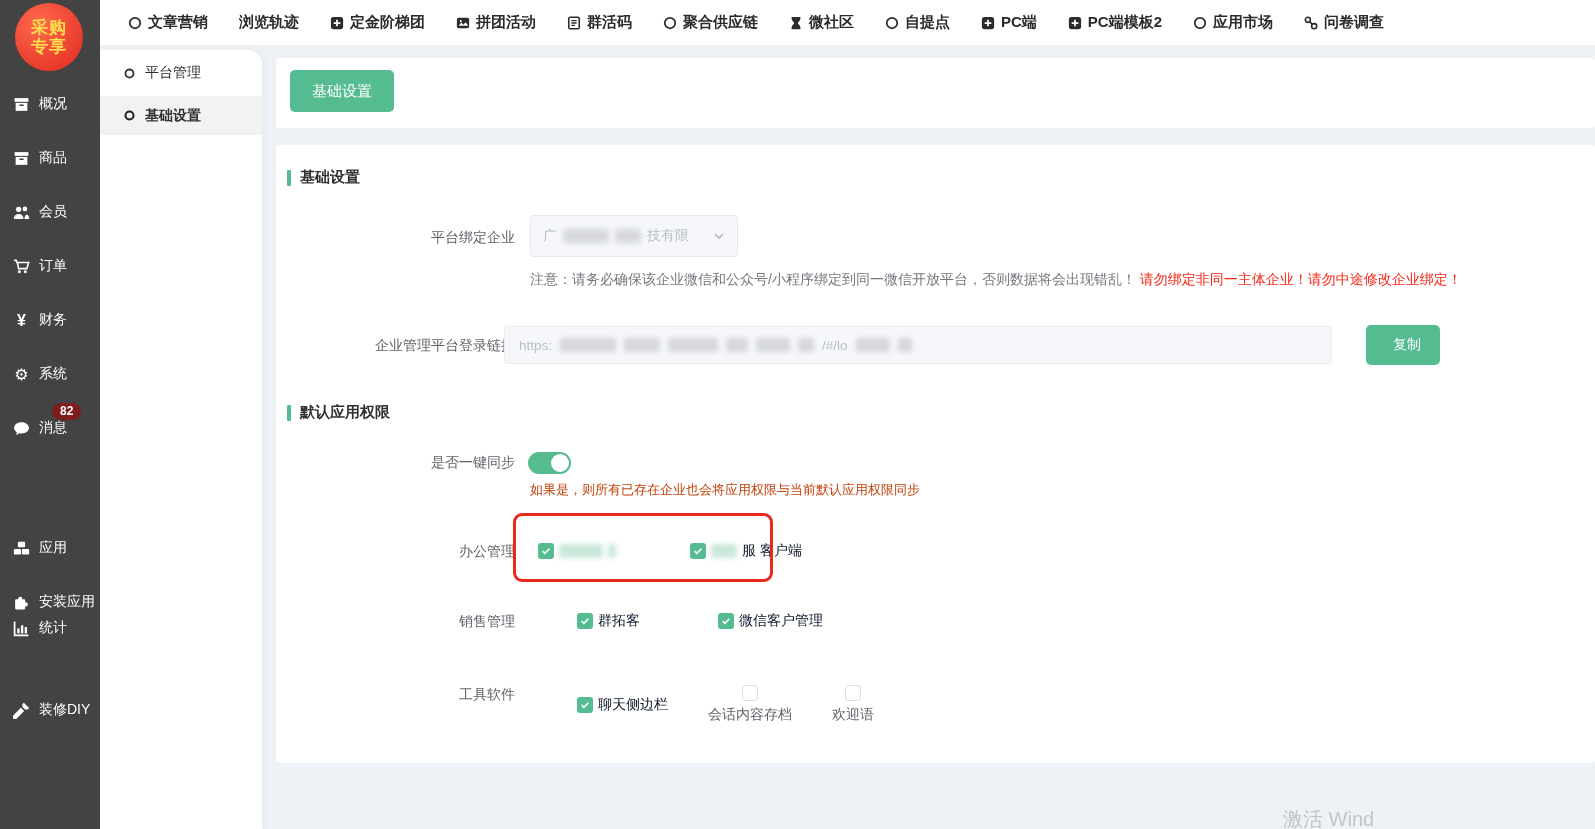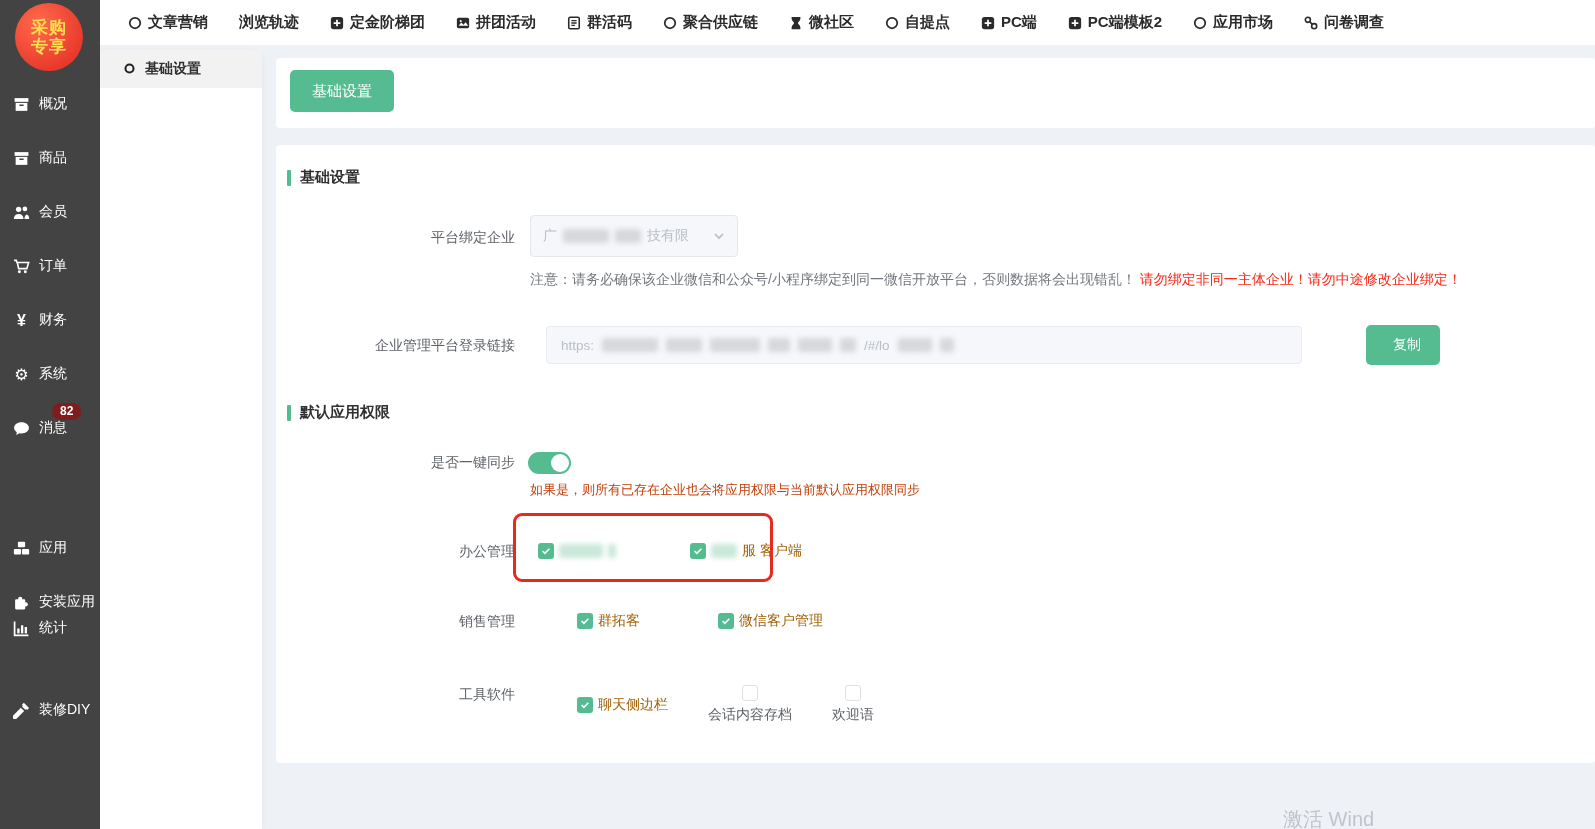--- a/index.html
+++ b/index.html
@@ -55,38 +55,38 @@
     border:1px solid #e4e7ed; border-radius:4px; display:flex; align-items:center; padding:0 12px;
     color:#b9bec7; font-size:14px; z-index:4; cursor:pointer; }
   .blur-blk { display:inline-block; height:14px; border-radius:2px; filter:blur(2.5px); }
   .blur-gray { background:#d6d8dc; }
   .blur-green { background:#c9e8da; }
   .chev { margin-left:auto; }
 
   .note { position:absolute; left:530px; top:271px; font-size:14px; color:#73777d; white-space:nowrap; z-index:4; }
   .note b { color:#f72717; font-weight:normal; }
 
-  .link-input { position:absolute; left:546px; top:326px; width:756px; height:38px; background:#f5f7fa;
+  .link-input { position:absolute; left:504px; top:326px; width:828px; height:38px; background:#f5f7fa;
     border:1px solid #e9ebf0; border-radius:4px; display:flex; align-items:center; gap:8px; padding:0 14px;
     color:#b9bec7; font-size:13.5px; z-index:4; }
   .copy-btn { position:absolute; left:1366px; top:325px; width:74px; height:40px; background:#55bb90;
     color:#fff; font-size:14px; border:none; border-radius:5px; cursor:pointer; z-index:4;
     display:flex; align-items:center; justify-content:center; font-family:inherit;padding-left:8px; }
 
   .toggle { position:absolute; left:528px; top:452px; width:43px; height:22px; background:#55bb90;
     border-radius:11px; z-index:4; cursor:pointer; }
   .toggle .knob { position:absolute; right:2px; top:2px; width:18px; height:18px; background:#fff; border-radius:50%; }
   .help { position:absolute; left:530px; top:481px; font-size:13px; color:#c2410c; white-space:nowrap; z-index:4; }
 
   .cb-row { position:absolute; display:flex; align-items:center; z-index:4; }
   .cb-item { display:flex; align-items:center; gap:5px; font-size:14px; white-space:nowrap; cursor:pointer; }
   .cb { width:16px; height:16px; border-radius:3px; display:inline-flex; align-items:center; justify-content:center; flex:0 0 16px; }
   .cb.on { background:#55bb90; }
   .cb.off { background:#fff; border:1px solid #dcdfe6; }
-  .lbl-on { color:#a16207;padding-left:40px; }
+  .lbl-on { color:#0f172a;padding-left:40px; }
   .lbl-off { color:#5f6368;flex-direction:column; }
 
   .red-box { position:absolute; left:513px; top:513px; width:260px; height:69px; border:3px solid #e8291c;
     border-radius:9px; z-index:5; pointer-events:none; }
 
   .watermark { position:absolute; left:1283px; top:806px; font-size:20px; color:#c0c4cb; z-index:4; white-space:nowrap; }
 </style>
 </head>
 <body>
 
@@ -263,20 +263,26 @@
         <circle cx="11.6" cy="11.6" r="2.9" fill="none" stroke="#2b2b2b" stroke-width="1.8"></circle>
         <path d="M6.4 6.4l3.2 3.2" stroke="#2b2b2b" stroke-width="1.8"></path>
       </svg>
     <span>问卷调查</span>
   </div>
 </header>
 
 <div class="main-bg"></div>
 
 <nav class="subnav">
+  <div class="sub-item">
+    <svg viewBox="0 0 12 12">
+        <circle cx="6" cy="6" r="4.4" fill="none" stroke="#333" stroke-width="2"></circle>
+      </svg>
+    <span>平台管理</span>
+  </div>
   <div class="sub-item active">
     <svg viewBox="0 0 12 12">
         <circle cx="6" cy="6" r="4.4" fill="none" stroke="#222" stroke-width="2.2"></circle>
       </svg>
     <span>基础设置</span>
   </div>
 </nav>
 
 <section class="card1"></section>
 <button class="tab-btn">基础设置</button>

